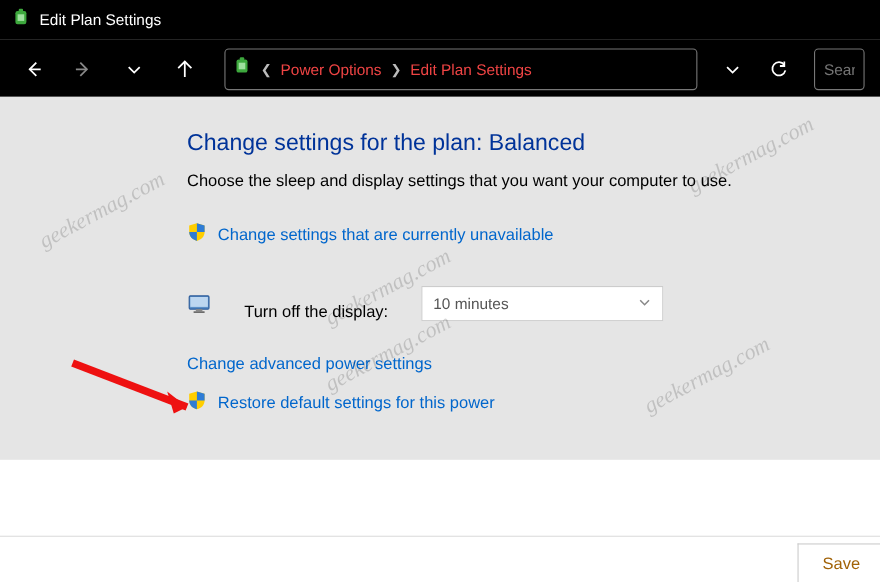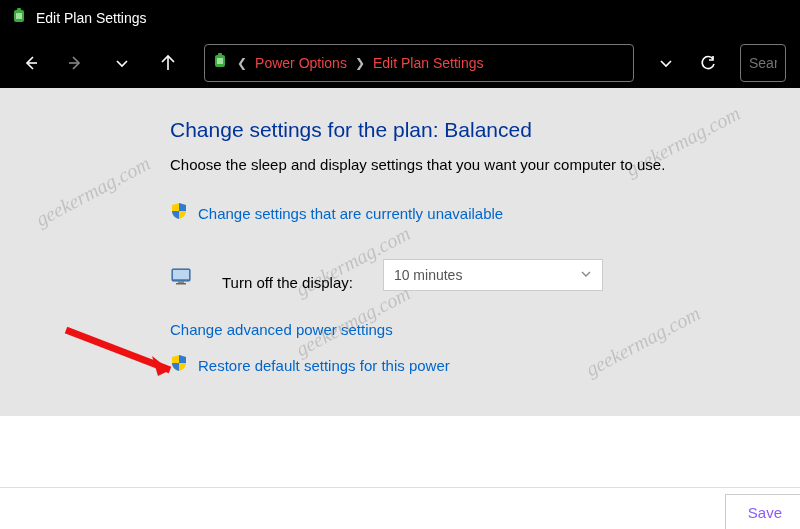--- a/index.html
+++ b/index.html
@@ -56,21 +56,21 @@
 
     .footer {
       position: absolute; bottom: 0; right: 0; height: 42px;
       border-top: 1px solid #ddd; width: 100%; display: flex;
       justify-content: flex-end; align-items: center; padding: 0 0 0 0;
       background: #fff;
     }
     .save-btn {
       border: 1px solid #ccc; border-right: none; border-bottom: none;
       height: 36px; padding: 0 18px 0 22px; display: flex; align-items: center;
-      font-size: 15px; color: #8b5cf6; cursor: pointer; margin-top: 6px;
+      font-size: 15px; color: #a16207; cursor: pointer; margin-top: 6px;
       box-shadow: 0 0 0 0;
       justify-content: center;
     }
 
     .arrow-annot { position: absolute; left: 58px; top: 322px; }
 
     .watermark {
       position: absolute; color: rgba(0,0,0,0.16); font-size: 20px;
       font-style: italic; transform: rotate(-28deg); pointer-events: none;
       font-family: Georgia, serif;

